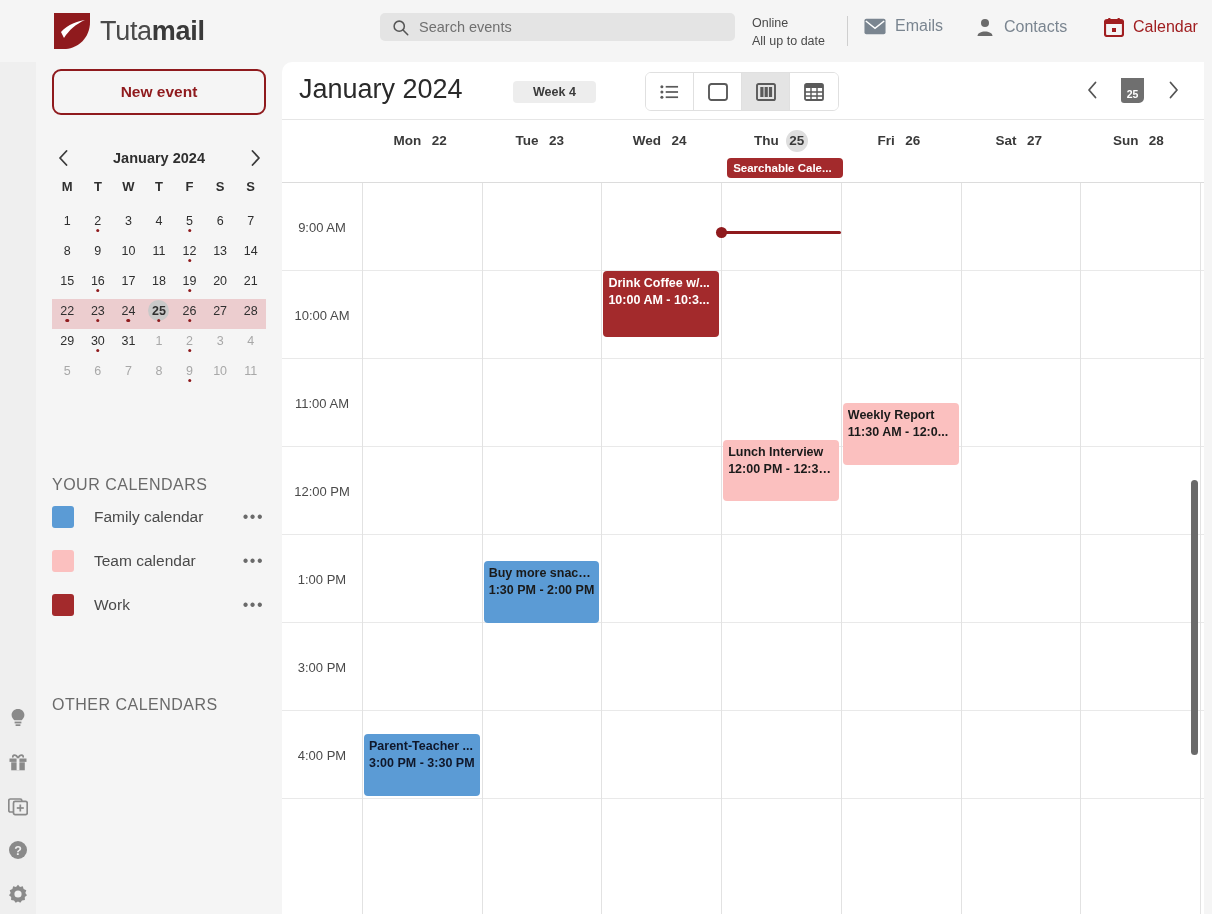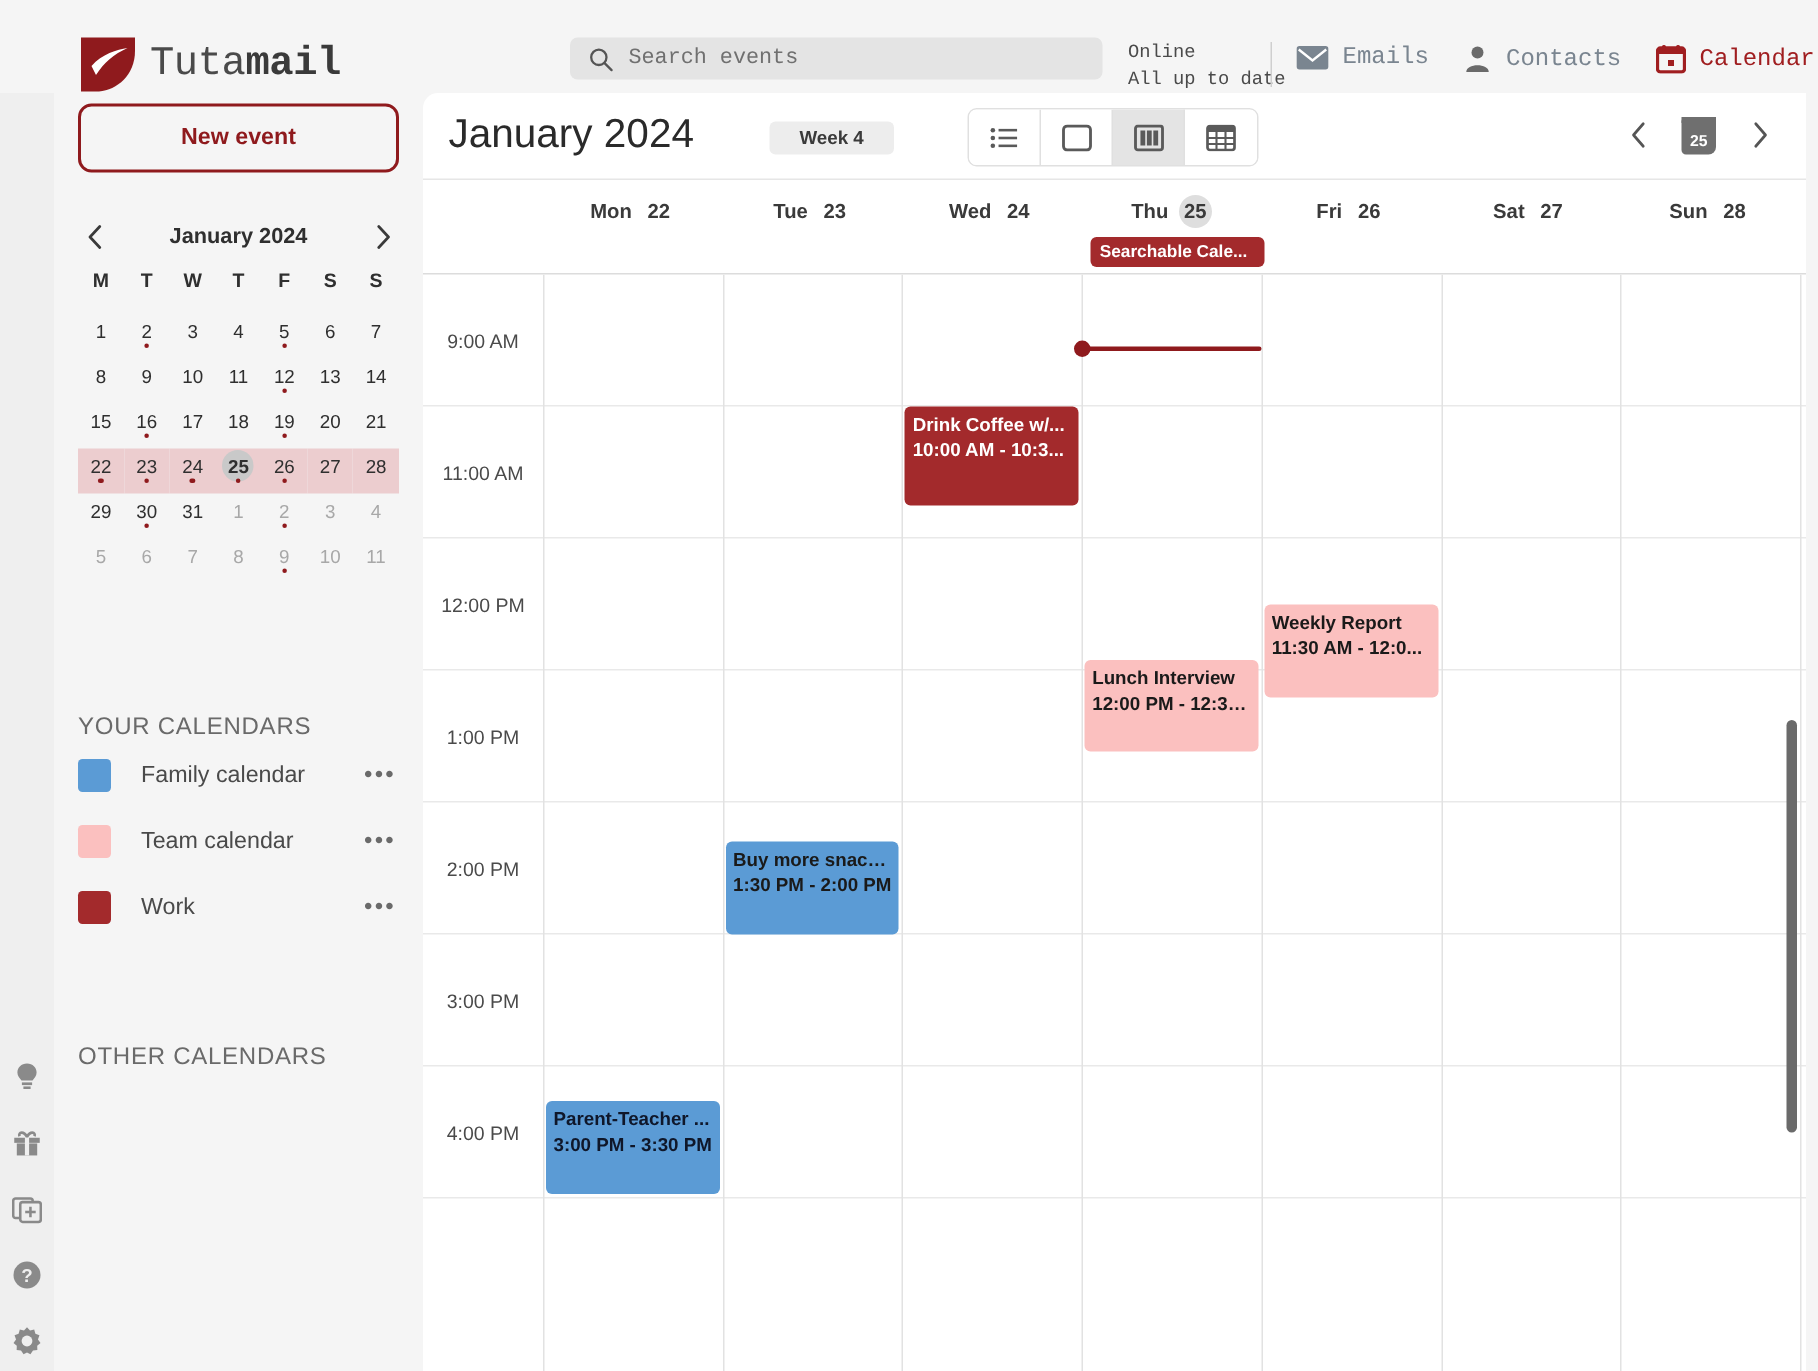--- a/index.html
+++ b/index.html
@@ -5,22 +5,22 @@
   * { box-sizing: border-box; margin: 0; padding: 0; }
   html, body {
     width: 1212px; height: 914px;
     font-family: "Liberation Sans", sans-serif;
     background: #f5f5f5;
     overflow: hidden;
   }
 
   
   .topbar {
-    position: absolute; left: 0; top: 12px; width: 1212px; height: 62px;
-    background: #f5f5f5; display: flex; align-items: center; font-family: Liberation Mono, monospace;
+    position: absolute; left: 0; top: 0; width: 1212px; height: 62px;
+    background: #f5f5f5; display: flex; align-items: center;
   }
   .logo-wrap { position: absolute; left: 52px; top: 12px; display: flex; align-items: center; gap: 8px; }
   .logo-mark { width: 40px; height: 38px; }
   .logo-text { font-size: 27px; color: #4a4a4a; letter-spacing: -0.3px; }
   .logo-text b { font-weight: 700; color: #3a3a3a; }
 
   .searchbox {
     position: absolute; left: 380px; top: 13px; width: 355px; height: 28px;
     background: #e4e4e4; border-radius: 5px; display: flex; align-items: center; padding: 0 12px;
   }
@@ -531,30 +531,30 @@
       <div class="dh-col" style="left: 678.571px; width: 119.714px;"><span class="dh-name">Sat</span><span class="dh-num">27</span></div>
       <div class="dh-col" style="left: 798.286px; width: 119.714px;"><span class="dh-name">Sun</span><span class="dh-num">28</span></div>
       <div class="allday-chip" style="left: 445.143px; width: 115.714px; top: 38px; background: rgb(163, 42, 44); color: rgb(255, 255, 255);">Searchable Cale...</div>
     </div>
 
   <div class="gridwrap" id="grid-wrap">
       <div class="hour-row">
         <div class="hour-label">9:00 AM</div>
       </div>
       <div class="hour-row">
+        <div class="hour-label">10:00 AM</div>
+      </div>
+      <div class="hour-row">
         <div class="hour-label">11:00 AM</div>
       </div>
       <div class="hour-row">
         <div class="hour-label">12:00 PM</div>
       </div>
       <div class="hour-row">
         <div class="hour-label">1:00 PM</div>
-      </div>
-      <div class="hour-row">
-        <div class="hour-label">2:00 PM</div>
       </div>
       <div class="hour-row">
         <div class="hour-label">3:00 PM</div>
       </div>
       <div class="hour-row">
         <div class="hour-label">4:00 PM</div>
       </div>
       <div class="vline" style="left: 80px;"></div>
       <div class="vline" style="left: 199.714px;"></div>
       <div class="vline" style="left: 319.429px;"></div>

